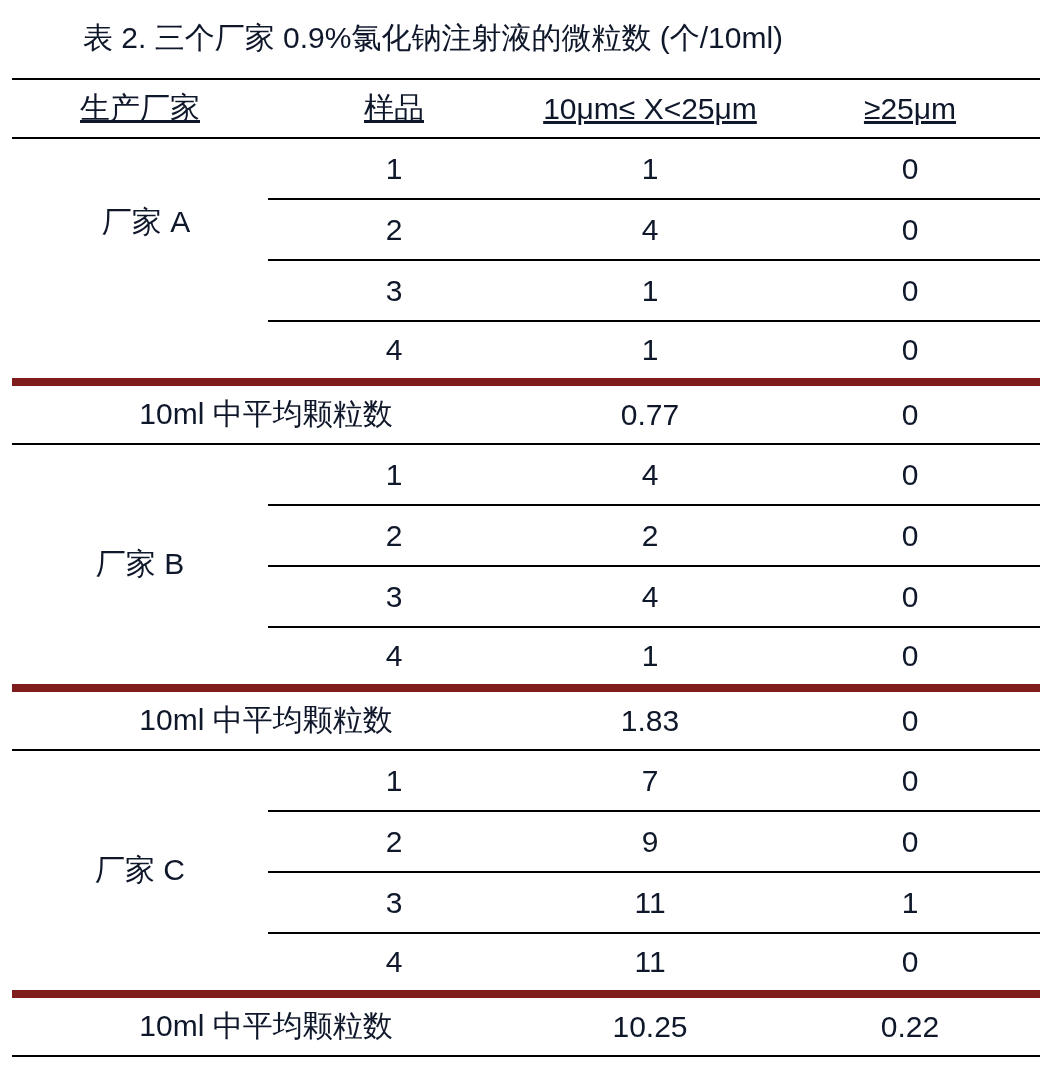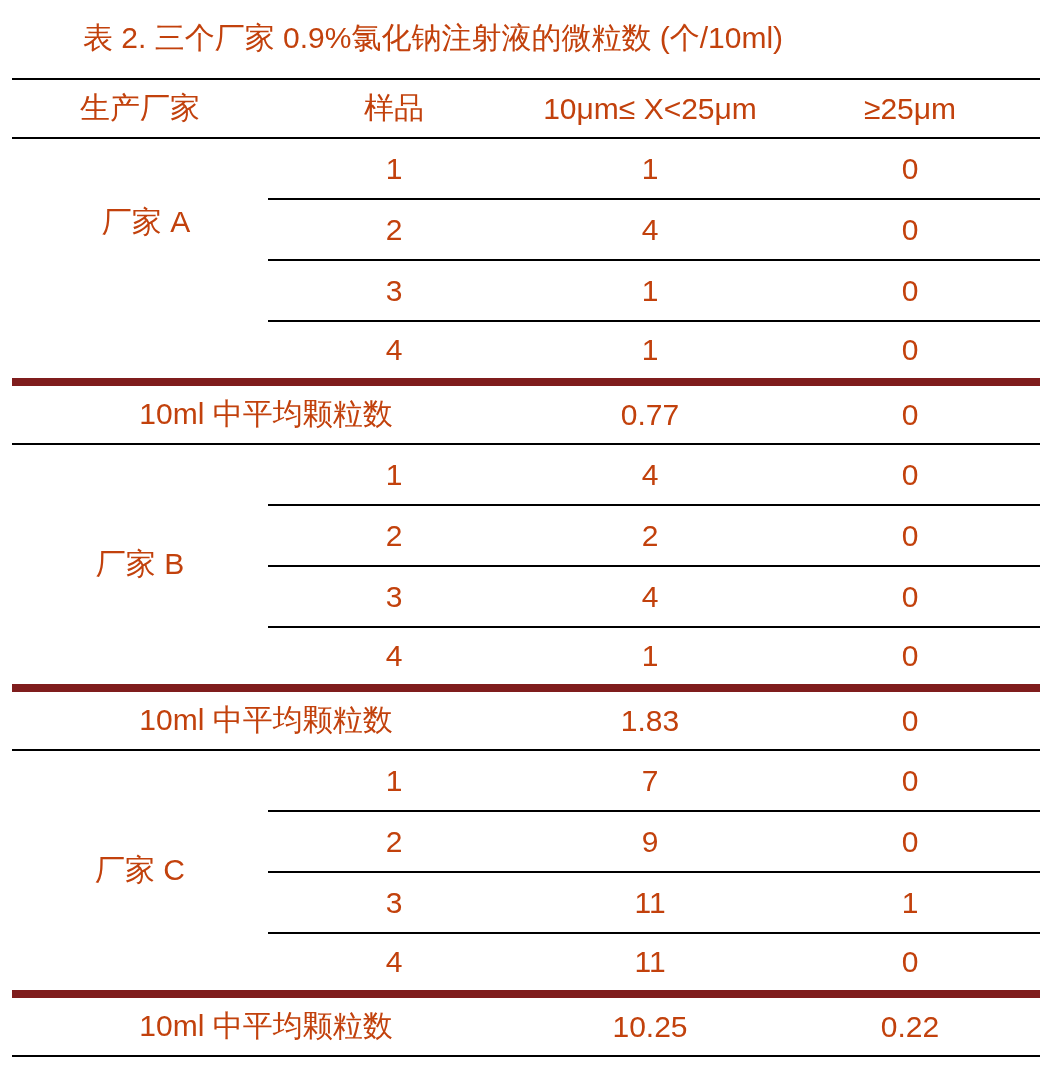--- a/index.html
+++ b/index.html
@@ -2,21 +2,21 @@
 <html><head>
 <meta charset="utf-8">
 <style>
   * { box-sizing: border-box; }
   html, body { margin: 0; padding: 0; background: #ffffff; }
   .page {
     position: relative;
     width: 1052px;
     height: 1081px;
     background: #ffffff;
-    color: #c2410c;
+    color: #0f172a;
     font-family: "Liberation Sans", "DejaVu Sans", sans-serif;
     overflow: hidden;
   }
   .title {
     position: absolute;
     left: 83px;
     top: 20px;
     font-size: 30px;
     line-height: 36px;
     font-weight: 400;
@@ -33,21 +33,21 @@
     border-top: 2px solid #000000;
   }
   .ptable td, .ptable th {
     padding: 0;
     margin: 0;
     text-align: center;
     vertical-align: middle;
     font-weight: 400;
     font-size: 30px;
   }
-  tr.header-row { height: 59px; }
+  tr.header-row { height: 59px; text-decoration: underline; }
   tr.header-row th { border-bottom: 2px solid #000000; }
   tr.sample-row { height: 61px; }
   td.pline { border-bottom: 2px solid #000000; }
   tr.avg-row { height: 62px; }
   tr.avg-row td {
     border-top: 8px solid #7f1d1d;
     border-bottom: 2px solid #000000;
     font-weight: 400;
   }
   .shift-up { display: inline-block; transform: translateY(-36px); margin-left: 12px; }

